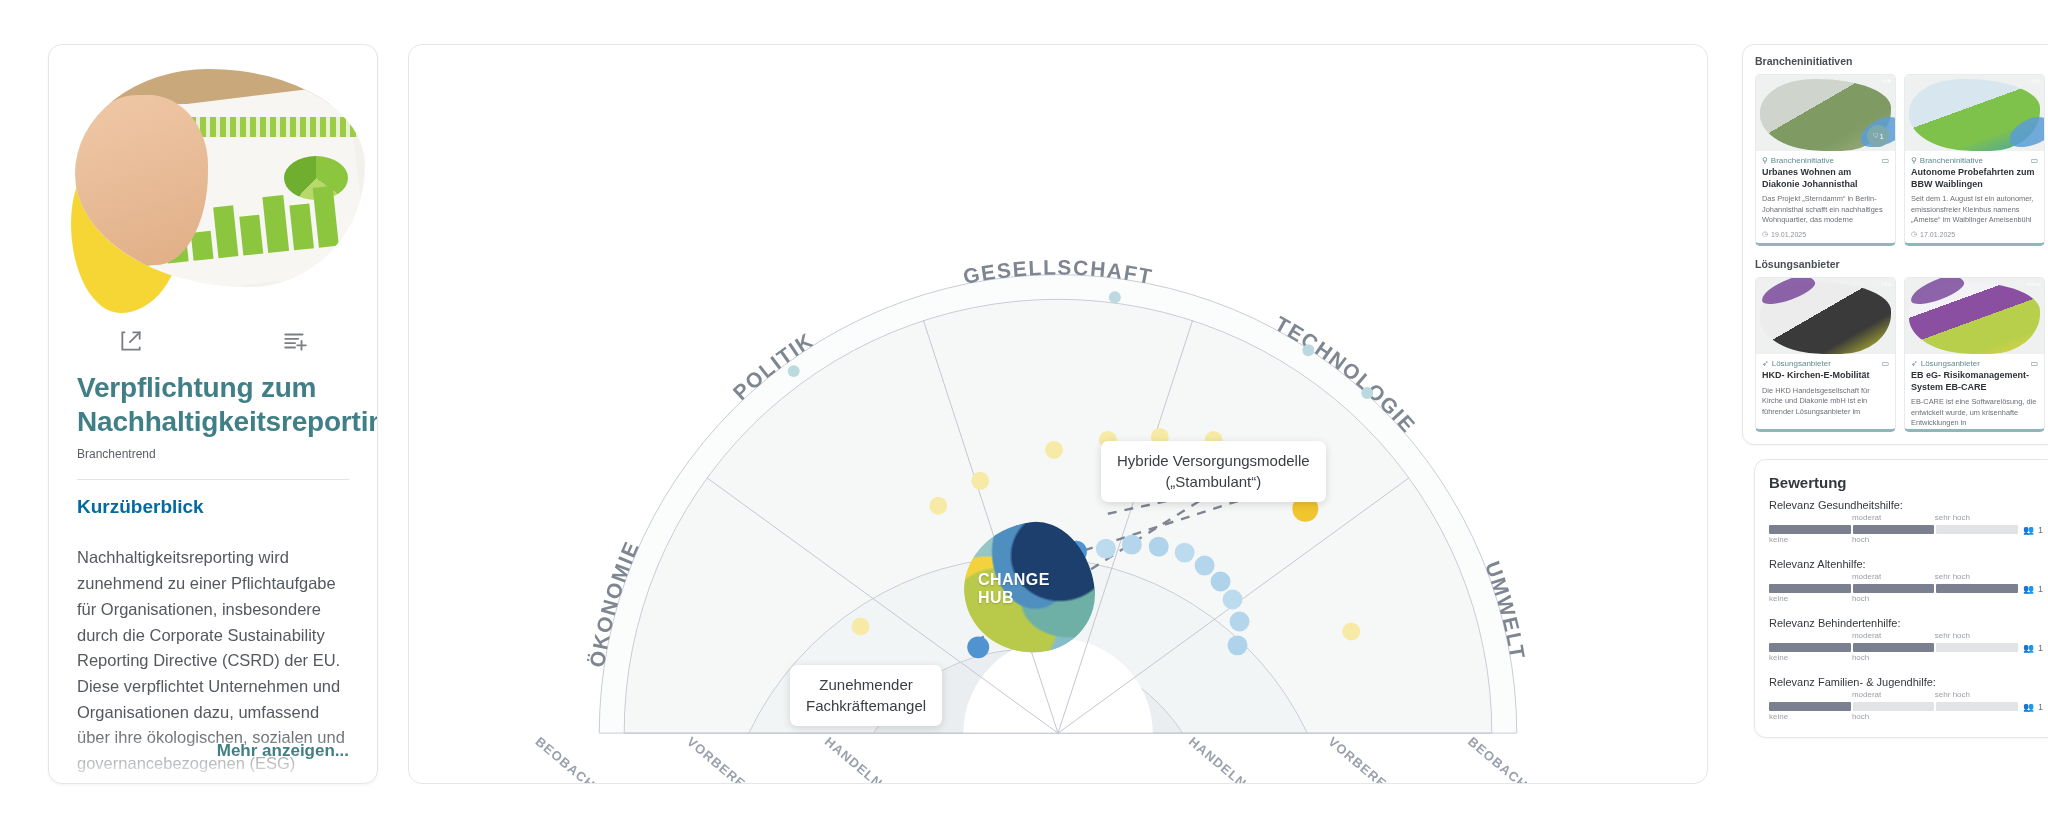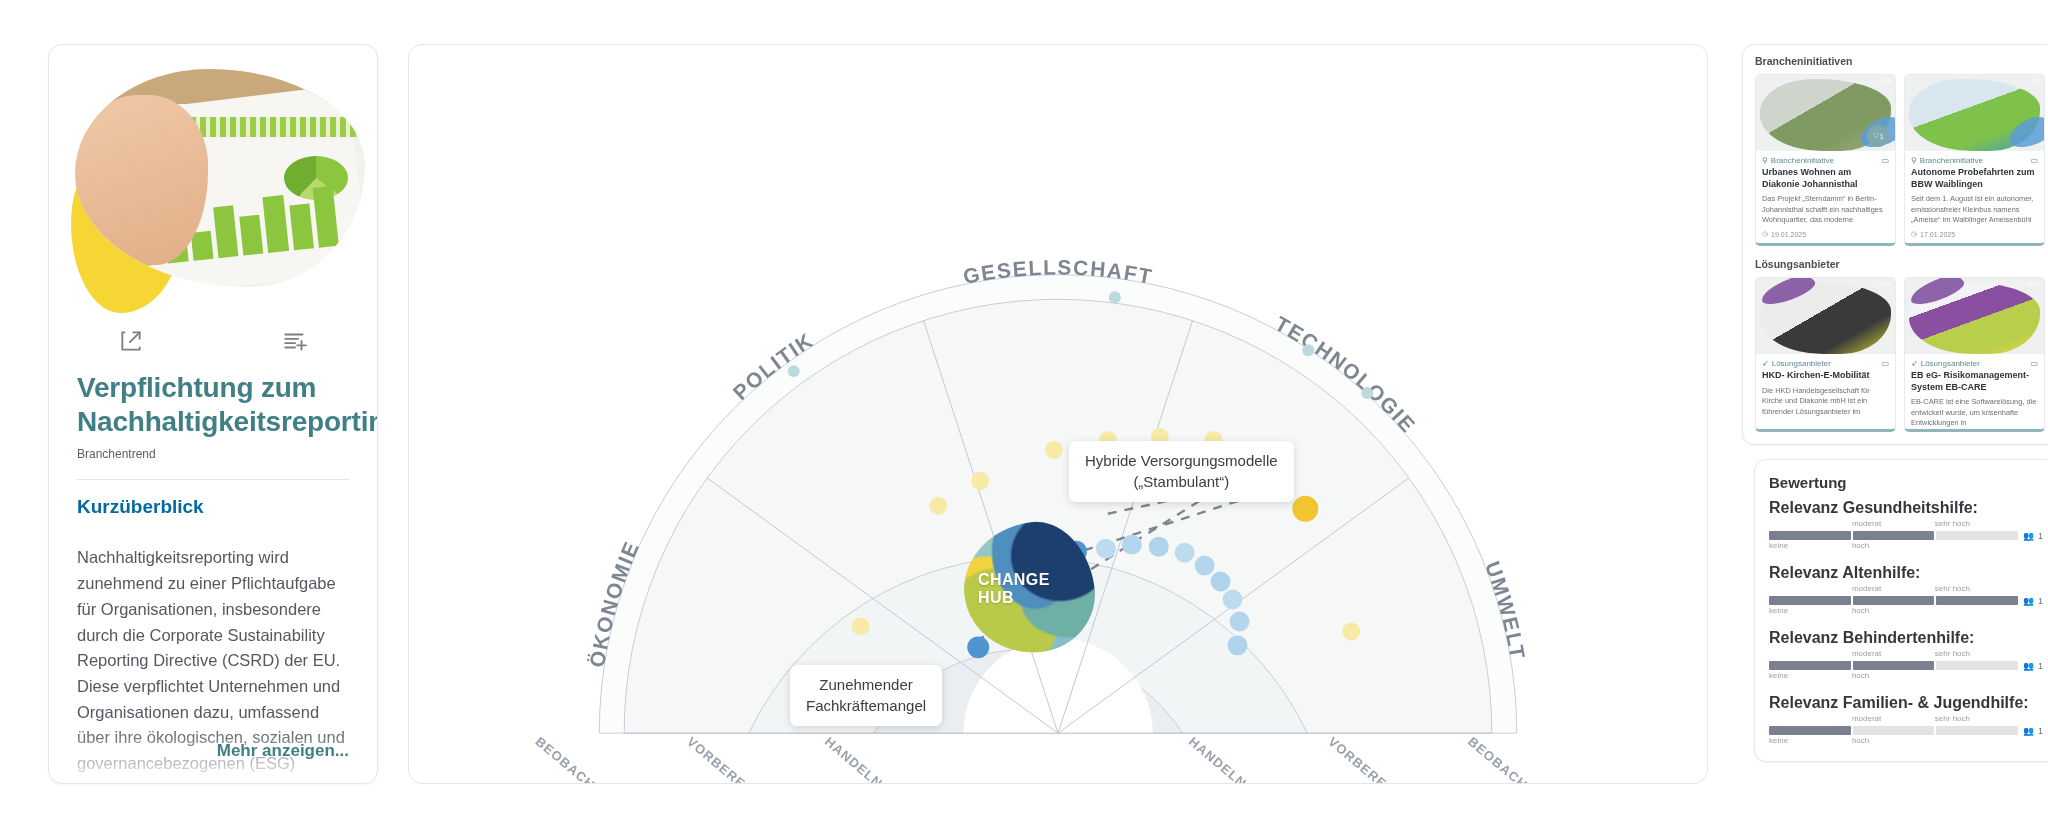--- a/index.html
+++ b/index.html
@@ -149,21 +149,21 @@
     background:#fff;
     border-radius:7px;
     box-shadow:0 2px 8px rgba(0,0,0,.14);
     padding:10px 16px;
     font-size:15px; color:#3a3e44;
     text-align:center; line-height:1.38;
     white-space:nowrap;
   }
   .tip.t1{ left:381px; top:620px; }
   .tip.t2{ left:478px; top:512px; }
-  .tip.t3{ left:660px; top:396px; }
+  .tip.t3{ left:692px; top:396px; }
 
   .hublogo{
     position:absolute; left:555px; top:478px;
     width:130px; height:130px;
   }
   .hublogo .shape{
     position:absolute; inset:0;
     border-radius:58% 42% 46% 54% / 50% 56% 44% 50%;
     background:
       radial-gradient(ellipse at 78% 28%, #1d3f6e 0 34%, transparent 36%),
@@ -257,21 +257,21 @@
   .mini-date{
     padding:4px 6px 5px; font-size:7px; color:#90949a;
     display:flex; align-items:center; gap:3px;
   }
 
   
   .rate-panel{ padding:14px 14px 14px;margin-left:12px; }
   .rate-title{ font-size:15px; font-weight:700; color:#34383d; margin-bottom:8px; }
   .rate-item{ margin-bottom:12px; }
   .rate-item:last-child{ margin-bottom:0; }
-  .rate-label{ font-size:16px; font-weight:700; color:#34383d; margin-bottom:2px; }
+  .rate-label{ font-size:11px; font-weight:400; color:#34383d; margin-bottom:2px; }
   .rate-row{ display:flex; align-items:flex-start; gap:6px; }
   .rate-scale{ flex:1 1 auto; }
   .tick-top, .tick-bot{
     display:flex; font-size:8px; color:#9a9ea4;
     height:11px;
   }
   .tick-top span, .tick-bot span{ flex:1 1 0; }
   .tick-top span{ text-align:left; }
   .tick-top span:first-child{ visibility:hidden; }
   .tick-bot span{ text-align:left; }

